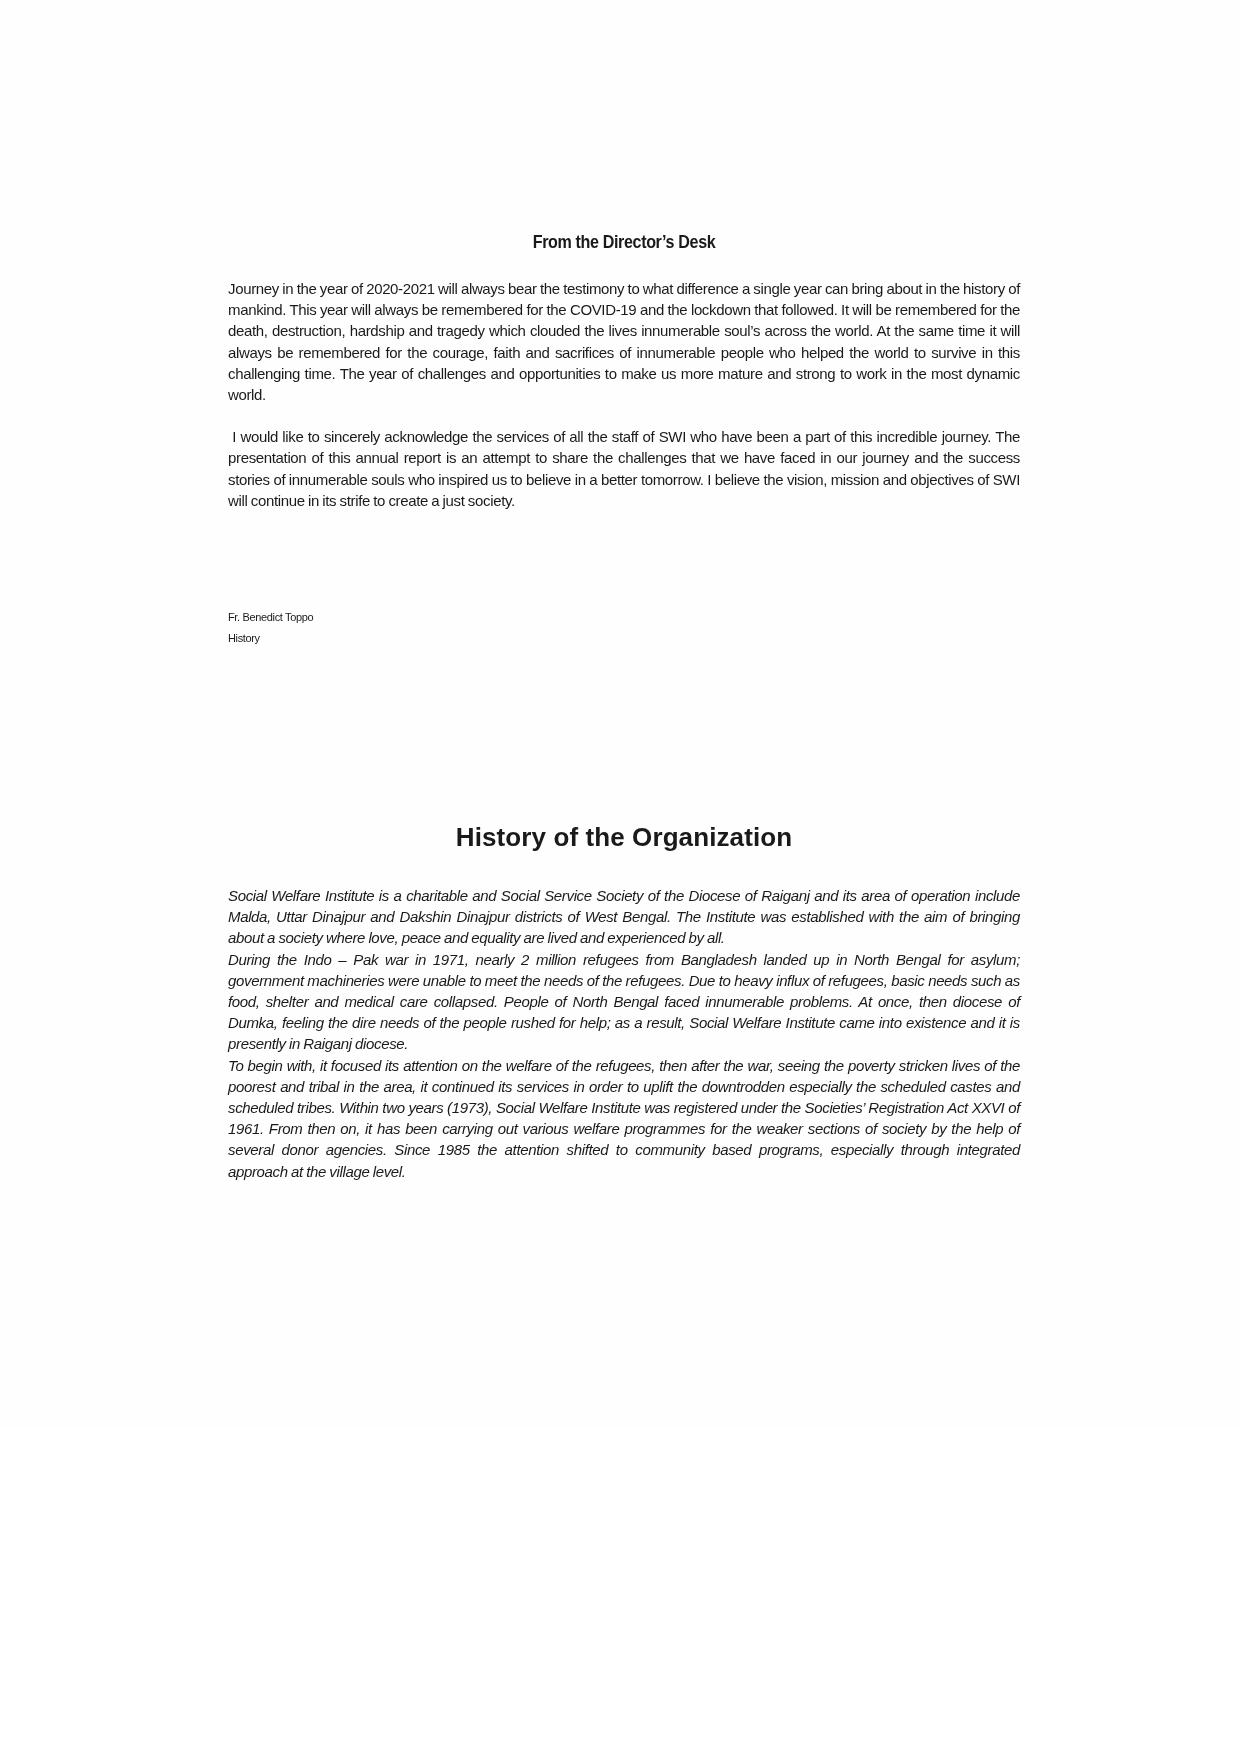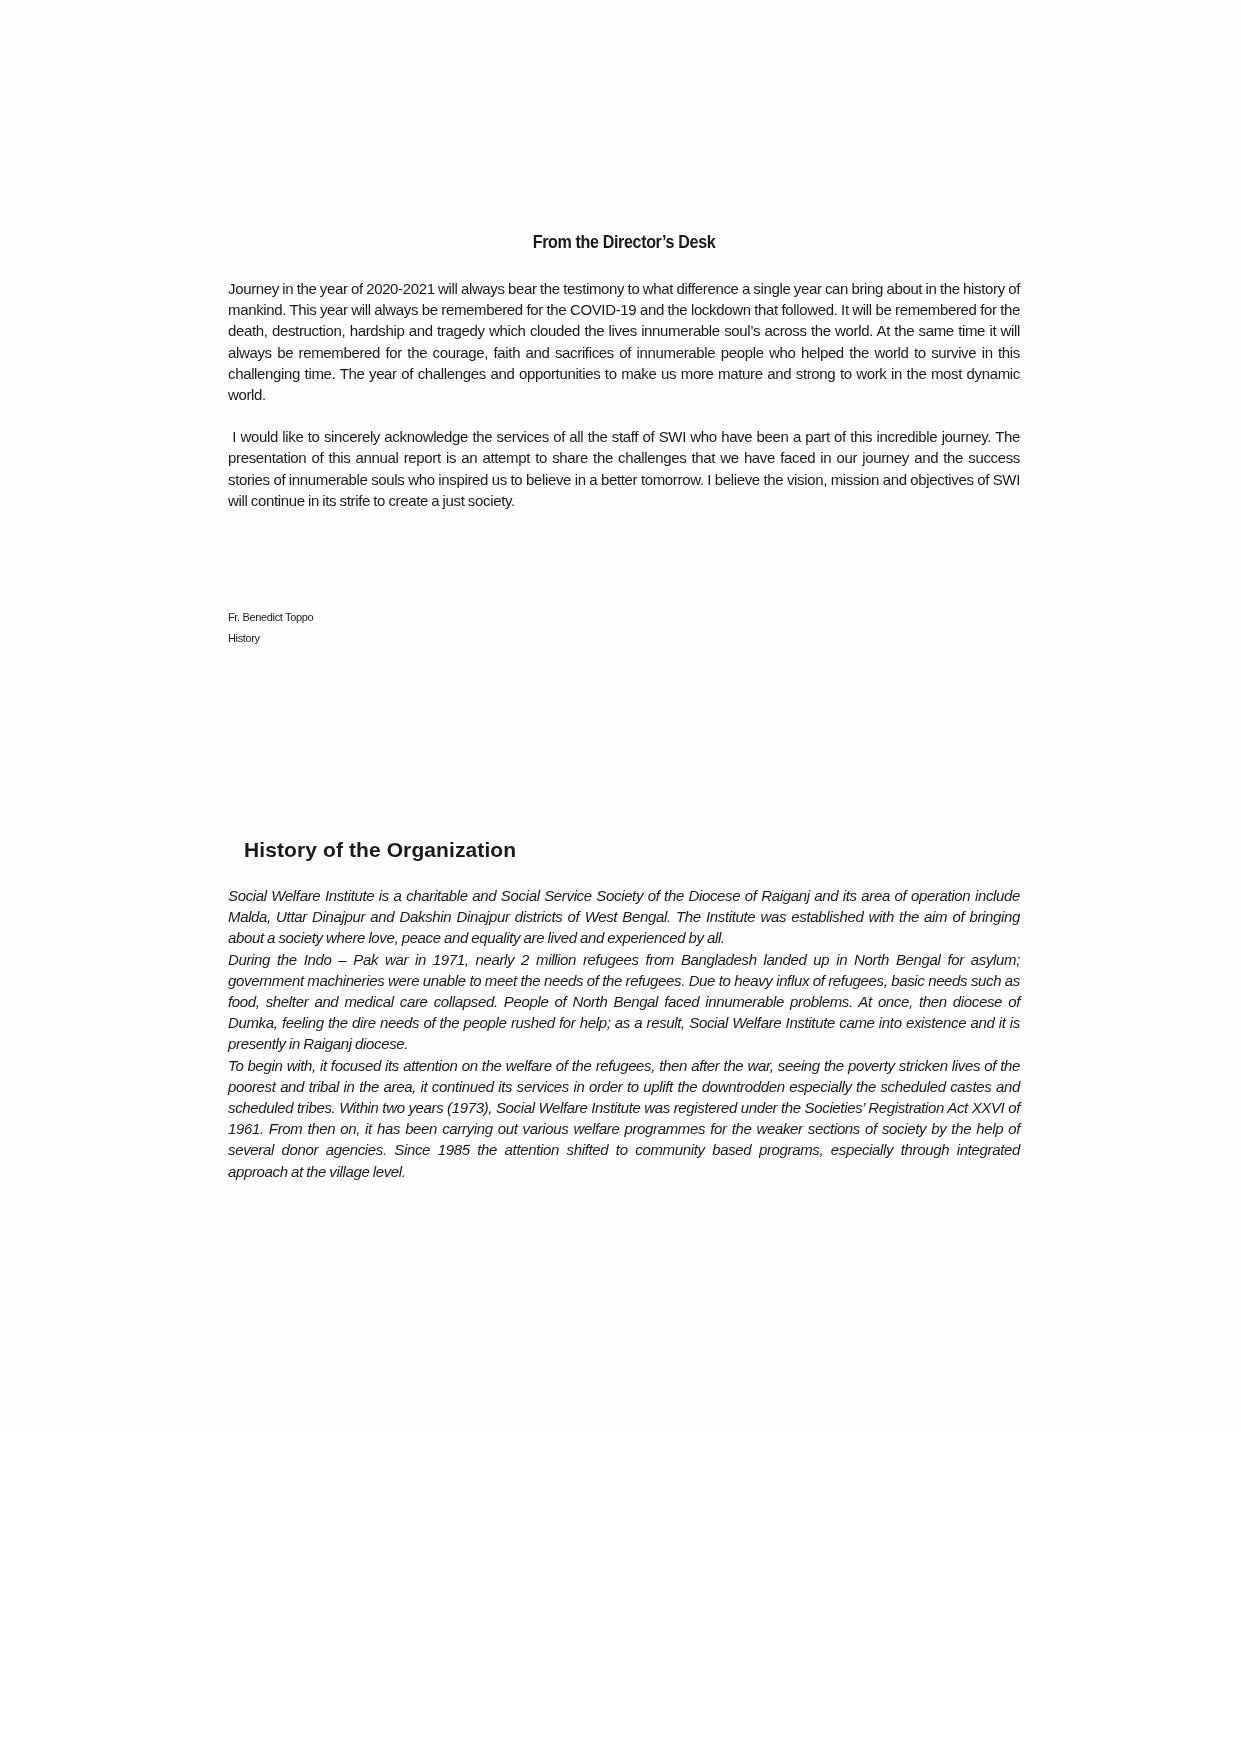--- a/index.html
+++ b/index.html
@@ -55,24 +55,24 @@
     .signature {
       position: absolute;
       left: 228px;
       top: 607px;
       font-size: 11px;
       line-height: 21.2px;
       letter-spacing: -0.35px;
     }
     .history-section { top: 822px; }
     .history-title {
-      text-align: left;
-      font-size: 21px;
+      text-align: center;
+      font-size: 26px;
       font-weight: bold;
-      margin: 16px;
+      margin: 0;
       letter-spacing: 0.1px;
     }
     .history-body { position: absolute; top: 63px; left: 0; width: 100%; font-style: italic; }
   </style>
 </head>
 <body>
 
 <div class="page">
 
   <div class="section director-section">

